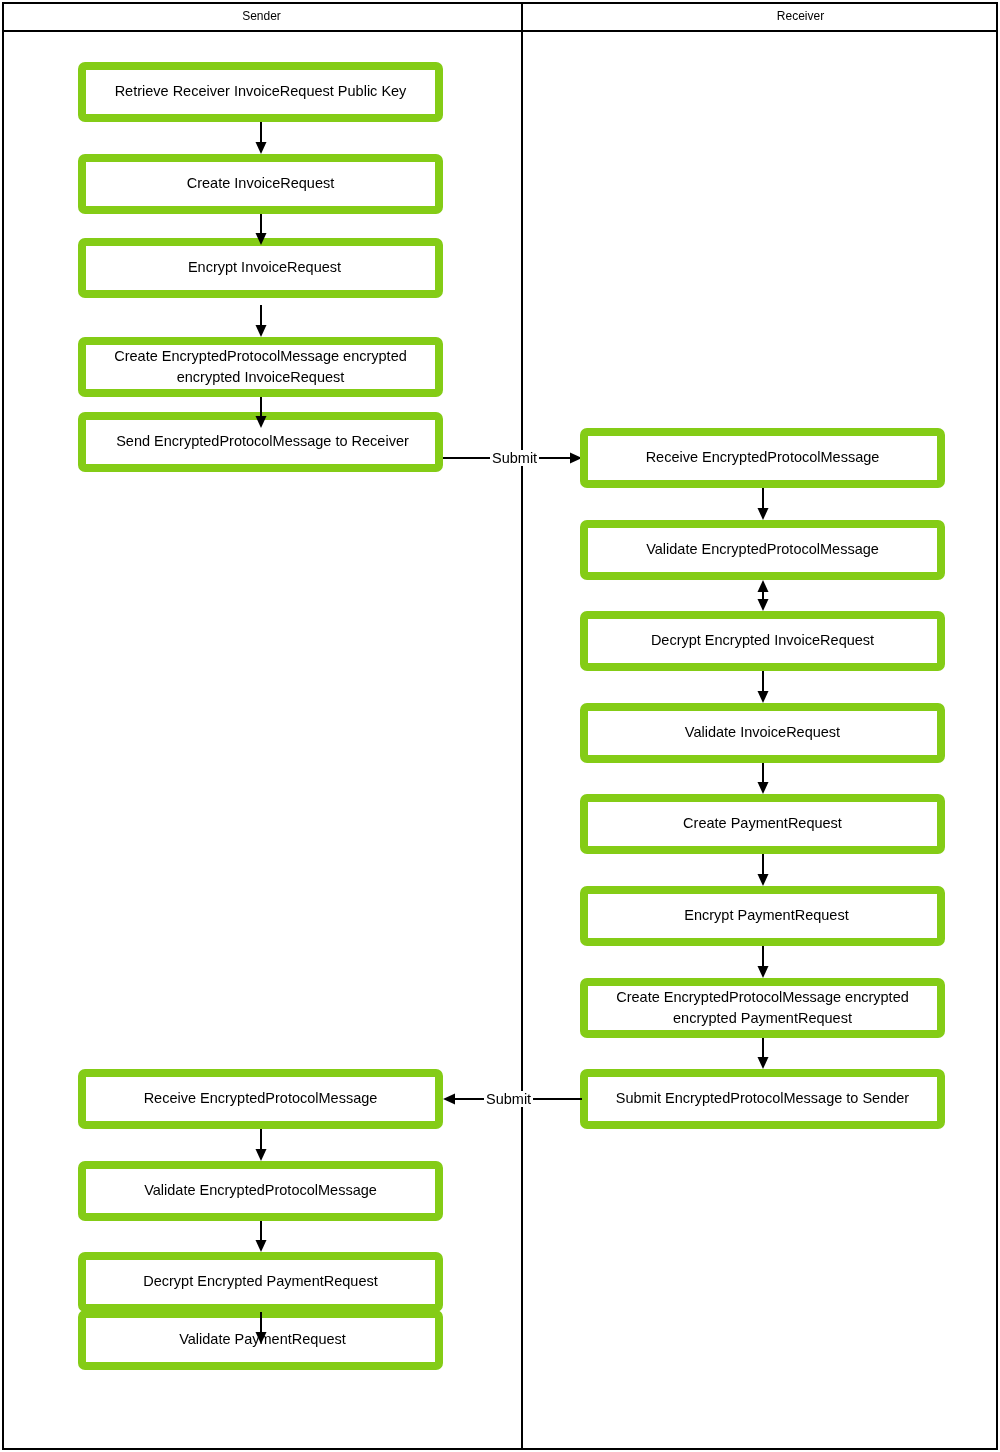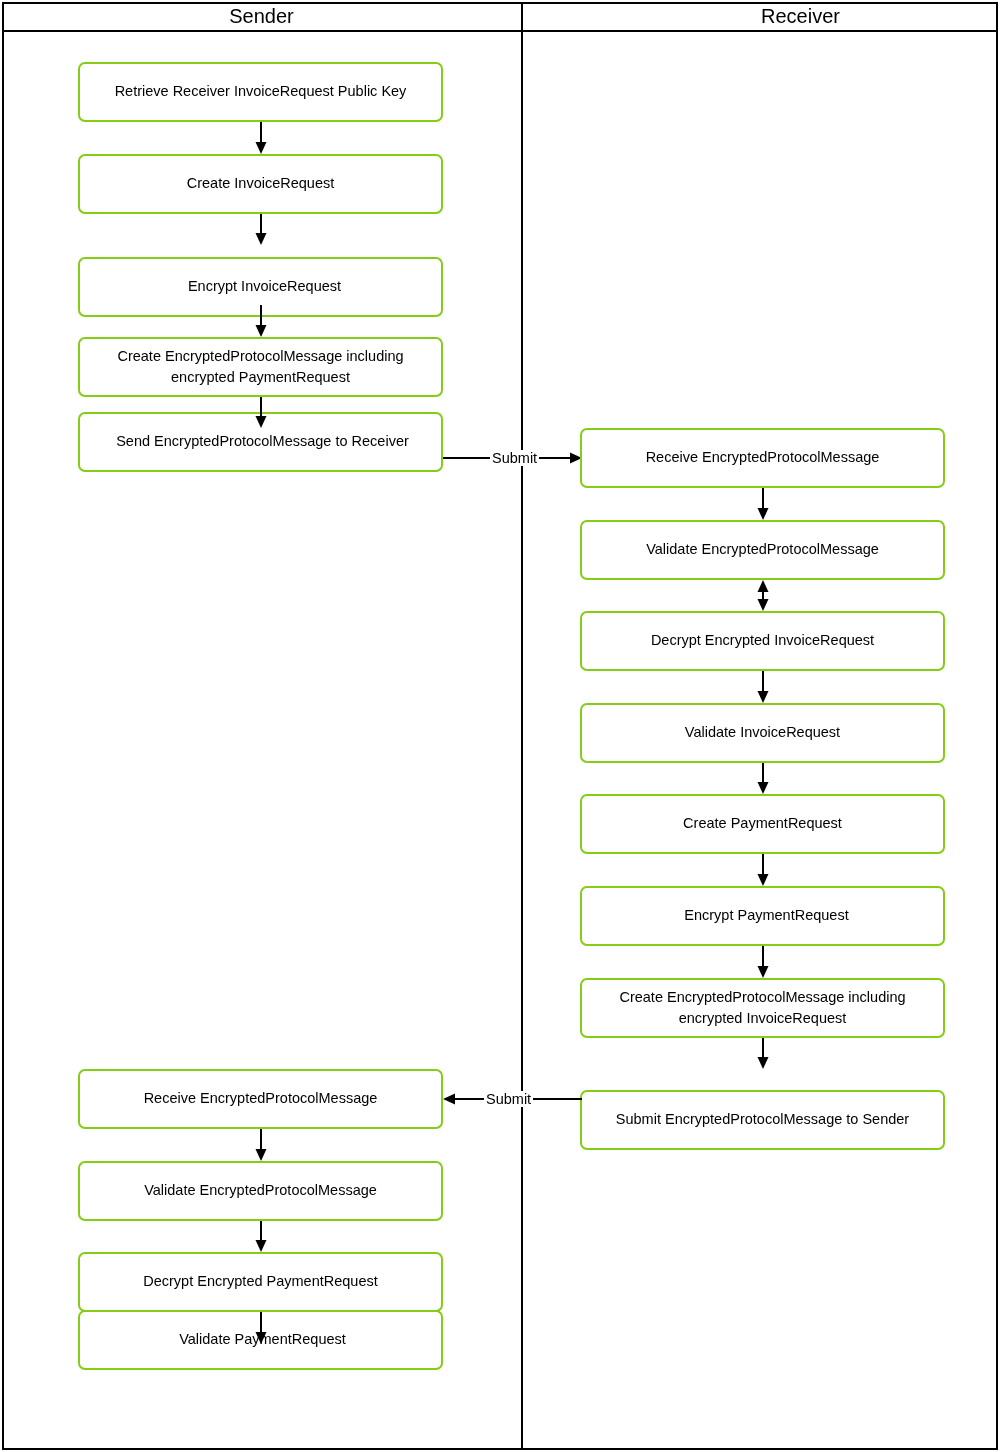--- a/index.html
+++ b/index.html
@@ -44,32 +44,32 @@
     width: 0;
     height: 1448px;
     border-left: 2px solid #000000;
   }
   .lane-title {
     position: absolute;
     top: 5px;
     height: 22px;
     line-height: 22px;
     text-align: center;
-    font-size: 20px;
+    font-size: 12px;
     color: #000000;
     white-space: nowrap;
   }
   .lane-title.sender { left: 2px;   width: 519px; }
   .lane-title.receiver { left: 523px; width: 475px; margin-left: 40px; }
 
   .node {
     position: absolute;
     width: 365px;
     height: 60px;
-    border: 2px solid #84cc16;
+    border: 8px solid #84cc16;
     border-radius: 7px;
     background: #ffffff;
     box-sizing: border-box;
     display: flex;
     align-items: center;
     justify-content: center;
     text-align: center;
     font-size: 14.5px;
     line-height: 1.45;
     color: #000000;
@@ -108,22 +108,22 @@
 
   <div class="frame"></div>
   <div class="lane-header-rule"></div>
   <div class="lane-divider"></div>
 
   <div class="lane-title sender">Sender</div>
   <div class="lane-title receiver">Receiver</div>
 
   <div class="node left" style="top:62px;">Retrieve Receiver InvoiceRequest Public Key</div>
   <div class="node left" style="top:154px;">Create InvoiceRequest</div>
-  <div class="node left" style="top:257px;padding-left:16px;">Encrypt InvoiceRequest</div>
-  <div class="node left" style="top:337px;">Create EncryptedProtocolMessage including encrypted PaymentRequest</div>
+  <div class="node left" style="top:238px;padding-left:16px;">Encrypt InvoiceRequest</div>
+  <div class="node left" style="top:337px;">Create EncryptedProtocolMessage encrypted encrypted InvoiceRequest</div>
   <div class="node left" style="top:412px;padding-left:12px;">Send EncryptedProtocolMessage to Receiver</div>
 
   <div class="vconn" style="left:245px; top:122px; width:32px; height:32px;">
     <svg width="32" height="32" viewBox="0 0 32 32">
       <line x1="16" y1="0" x2="16" y2="24" stroke="#000" stroke-width="2"></line>
       <polygon points="16,32 10.5,20 21.5,20" fill="#000"></polygon>
     </svg>
   </div>
   <div class="vconn" style="left:245px; top:214px; width:32px; height:31px;">
     <svg width="32" height="31" viewBox="0 0 32 31">
@@ -151,22 +151,22 @@
     </svg>
   </div>
   <div class="edge-label" style="left:490px; top:450px;">Submit</div>
 
   <div class="node right" style="top:428px;">Receive EncryptedProtocolMessage</div>
   <div class="node right" style="top:520px;">Validate EncryptedProtocolMessage</div>
   <div class="node right" style="top:611px;">Decrypt Encrypted InvoiceRequest</div>
   <div class="node right" style="top:794px;">Create PaymentRequest</div>
   <div class="node right" style="top:703px;">Validate InvoiceRequest</div>
   <div class="node right" style="top:886px;padding-left:16px;">Encrypt PaymentRequest</div>
-  <div class="node right" style="top:978px;">Create EncryptedProtocolMessage including encrypted InvoiceRequest</div>
-  <div class="node right" style="top:1069px;margin-top:21px;">Submit EncryptedProtocolMessage to Sender</div>
+  <div class="node right" style="top:978px;">Create EncryptedProtocolMessage encrypted encrypted PaymentRequest</div>
+  <div class="node right" style="top:1069px;">Submit EncryptedProtocolMessage to Sender</div>
 
   <div class="vconn" style="left:747px; top:488px; width:32px; height:32px;">
     <svg width="32" height="32" viewBox="0 0 32 32">
       <line x1="16" y1="0" x2="16" y2="24" stroke="#000" stroke-width="2"></line>
       <polygon points="16,32 10.5,20 21.5,20" fill="#000"></polygon>
     </svg>
   </div>
 
   <div class="vconn" style="left:747px; top:580px; width:32px; height:31px;">
     <svg width="32" height="31" viewBox="0 0 32 31">

